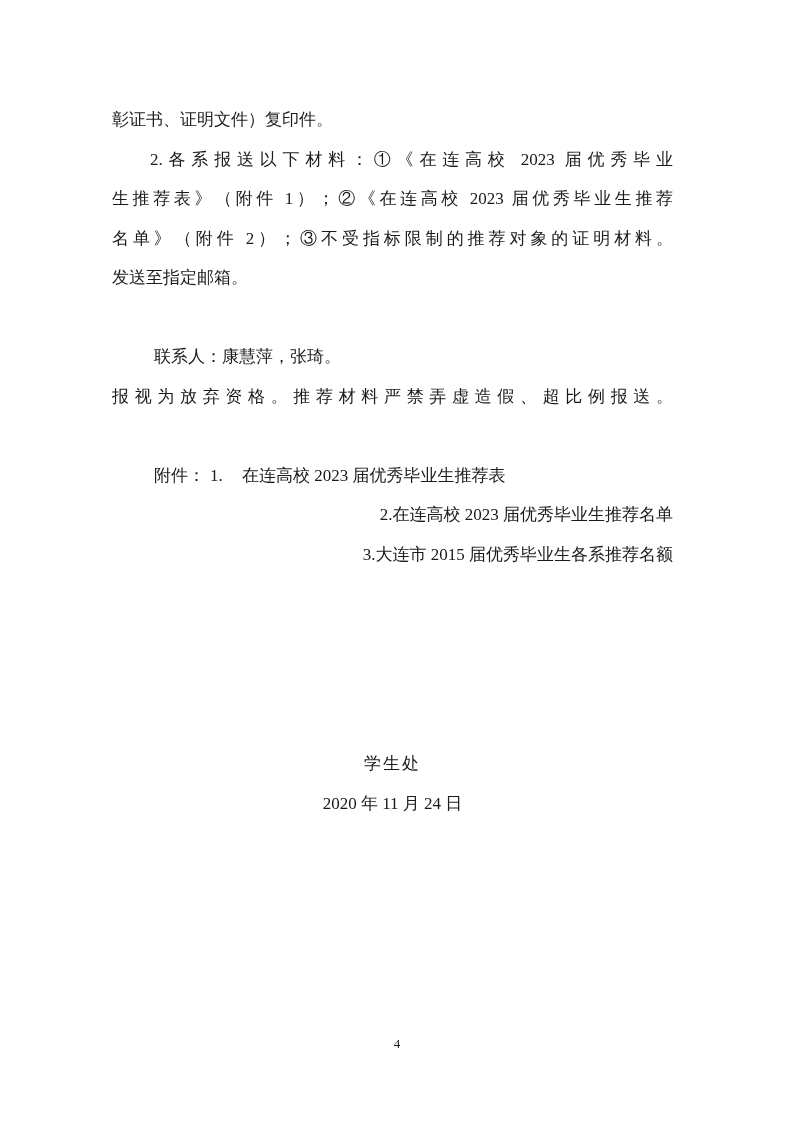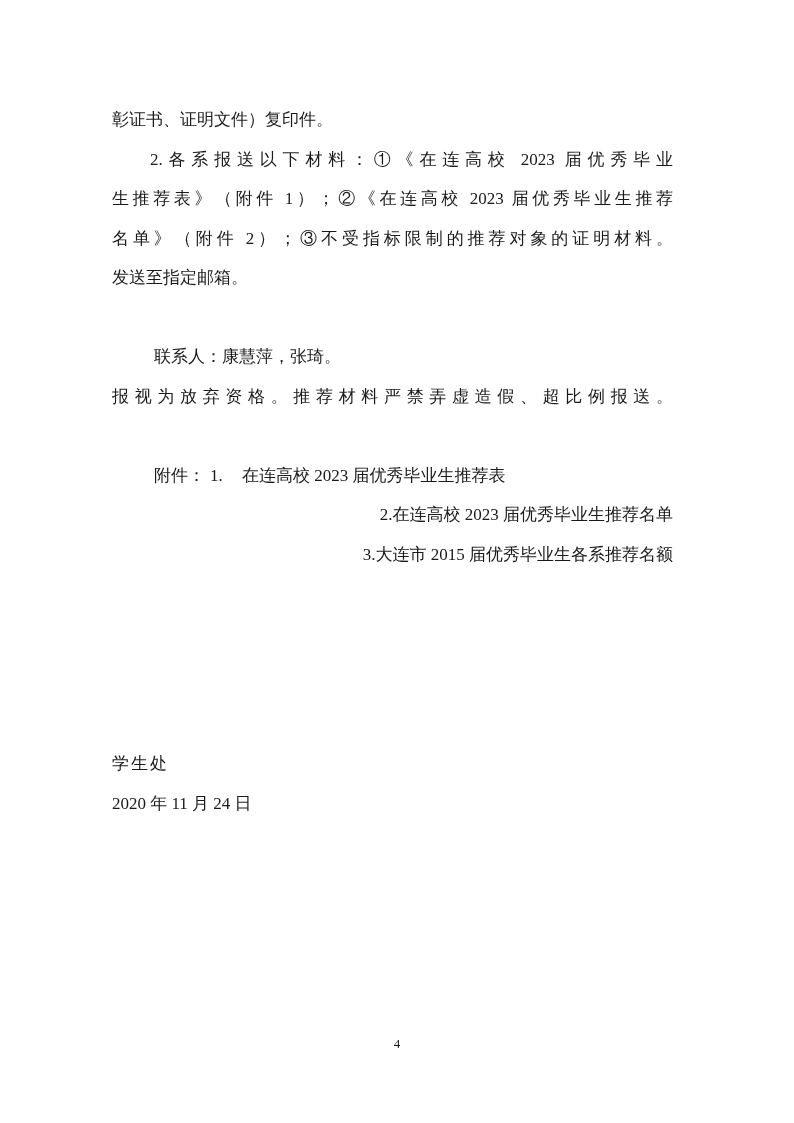--- a/index.html
+++ b/index.html
@@ -53,21 +53,21 @@
   .att-label {
     display: inline-block;
     width: 56px;
   }
   .att-num {
     display: inline-block;
     width: 32px;
   }
   .sig {
     margin-top: 170px;
-    text-align: left;
+    text-align: center;
   }
   .sig-org {
     letter-spacing: 2px;
   }
   .page-footer {
     position: absolute;
     left: 0;
     right: 0;
     top: 1036px;
     text-align: center;

